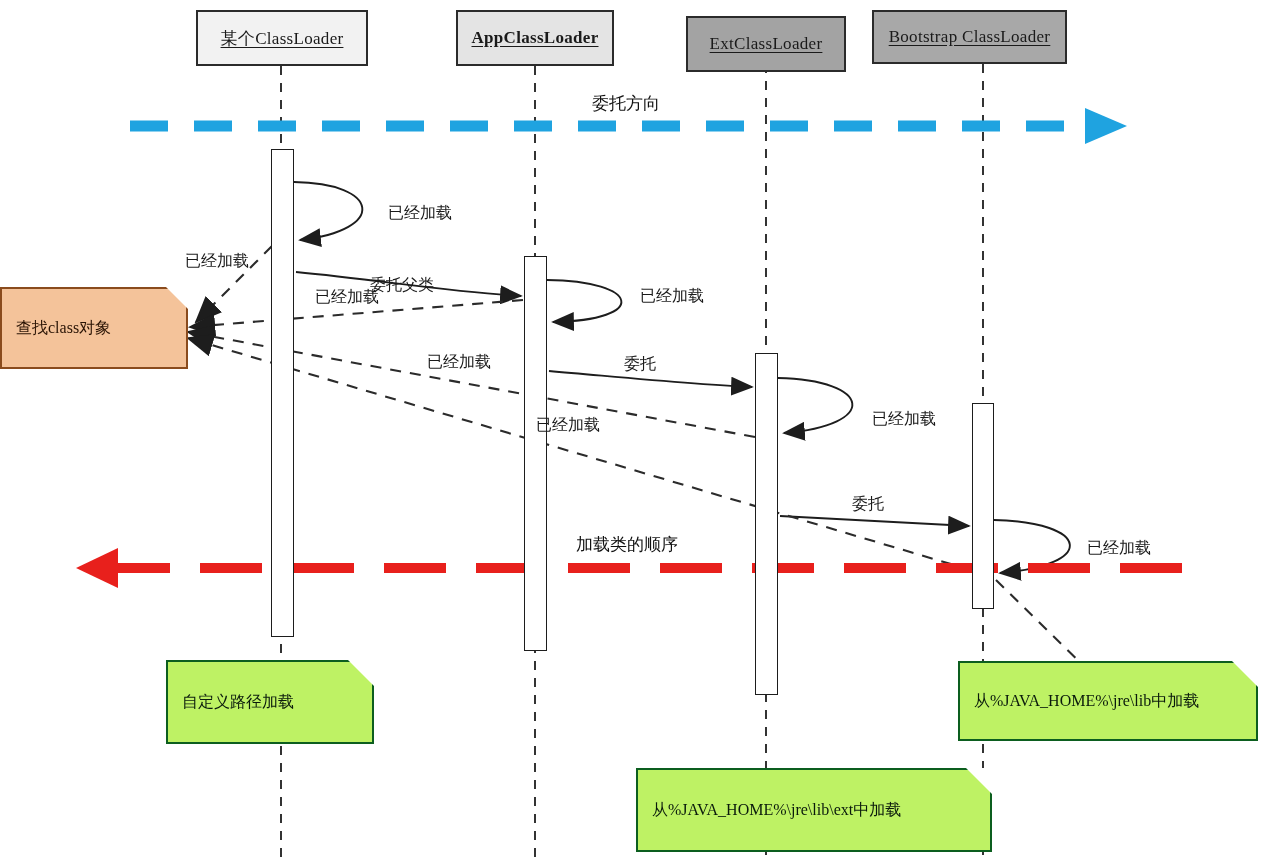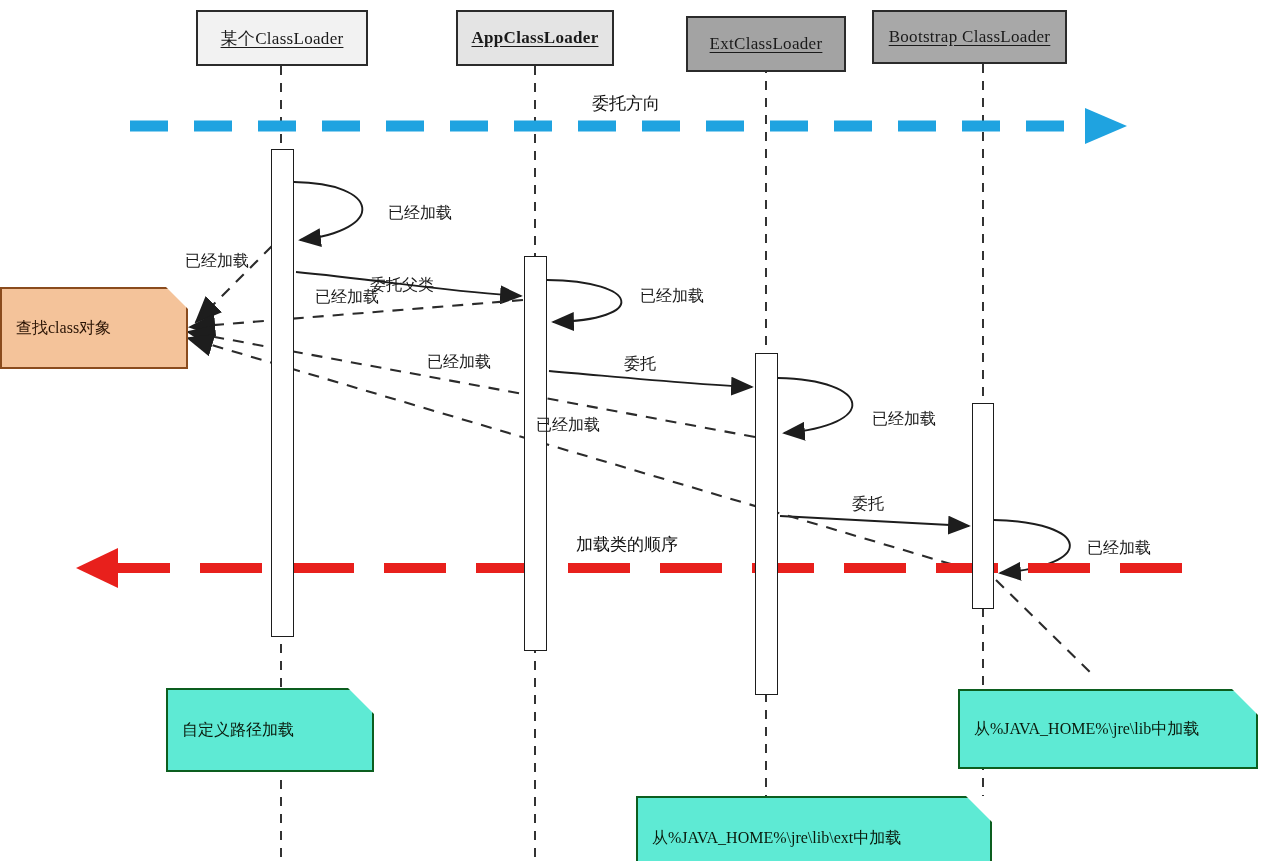--- a/index.html
+++ b/index.html
@@ -53,24 +53,23 @@
     padding-left: 14px;
     font-family: "Liberation Serif", "DejaVu Serif", serif;
     white-space: nowrap;
   }
   .note.orange {
     background: #f4c39a;
     border-color: #8a4b1d;
     color: #2a1405;
   }
   .note.green {
-    background: #5eead4;
+    background: #bef264;
     border-color: #0c5e1f;
     color: #0a1a0c;
-    margin-top: 28px;
   }
   .note .fold {
     position: absolute;
     top: -2px;
     right: -2px;
     width: 0;
     height: 0;
   }
   .note.orange .fold {
     border-left: 22px solid transparent;

